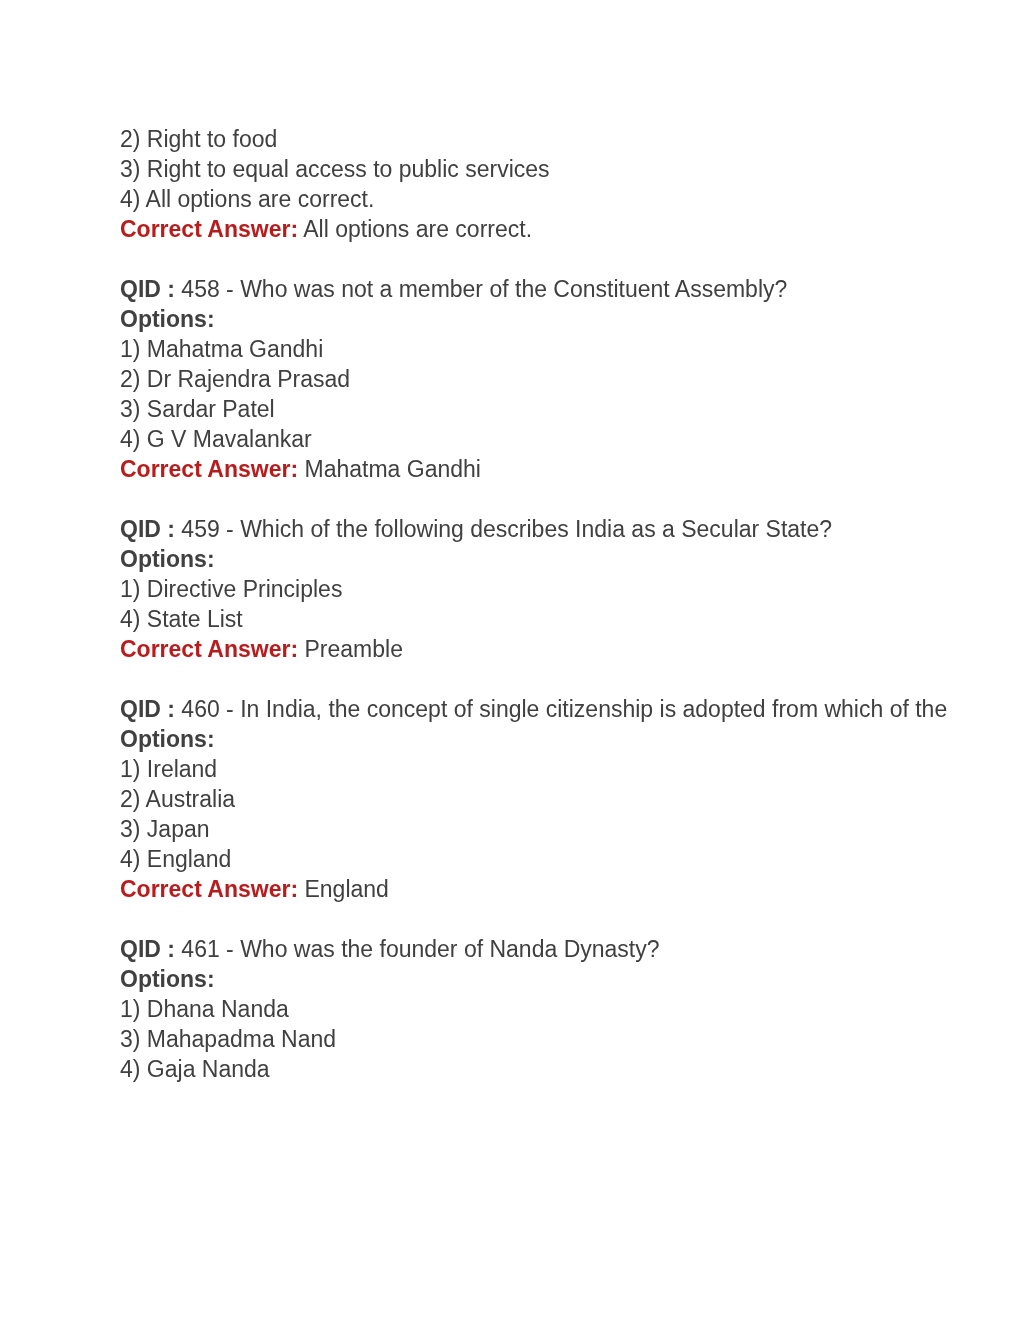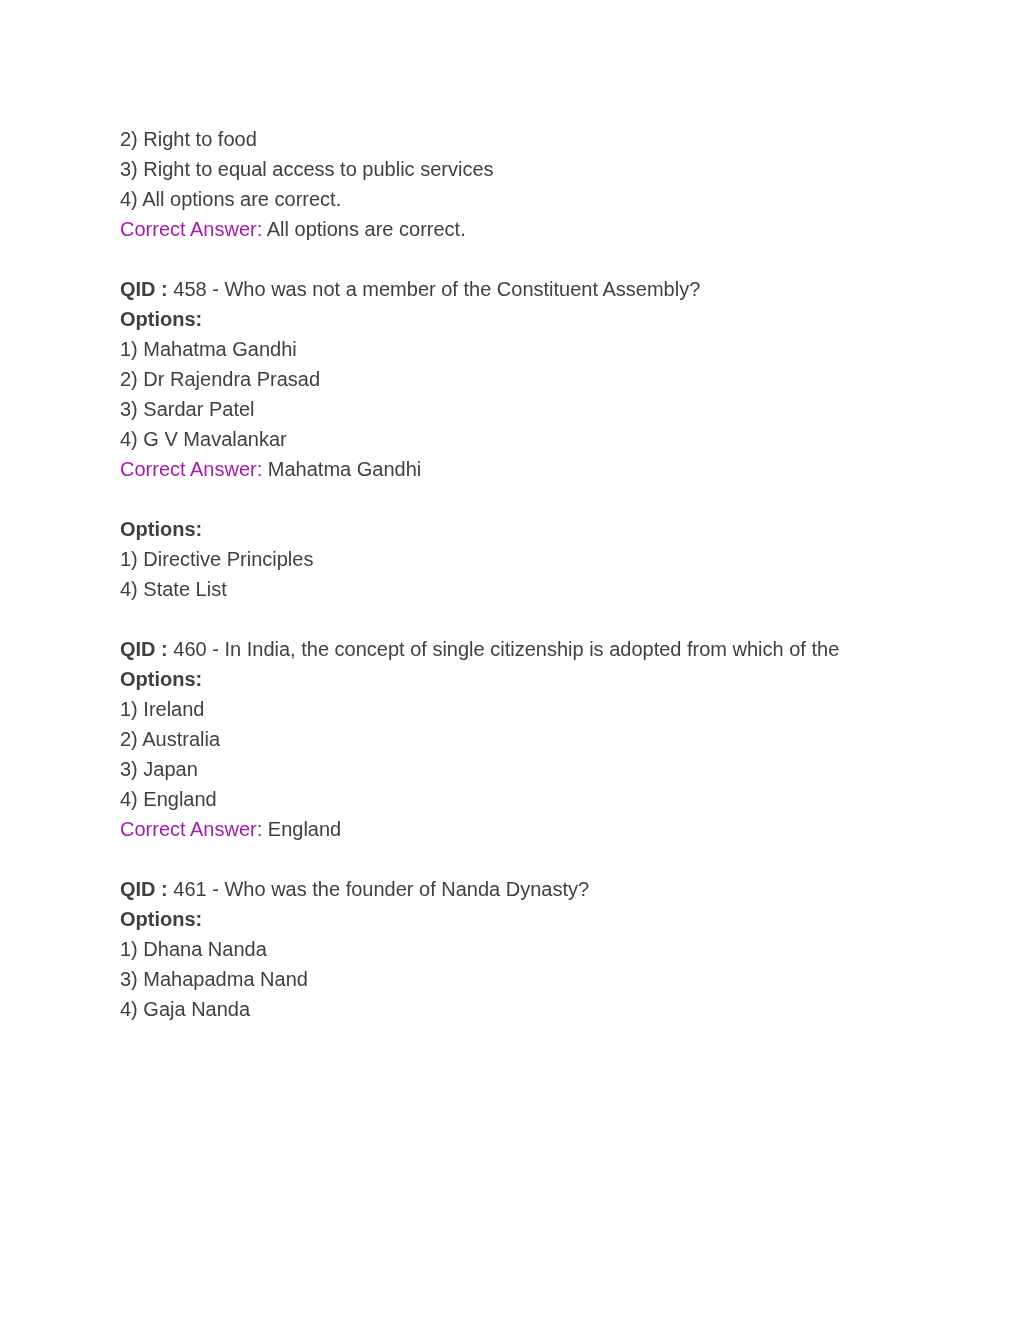--- a/index.html
+++ b/index.html
@@ -1,22 +1,22 @@
 <!DOCTYPE html>
 <html><head>
 <meta charset="utf-8">
 <style>
   html, body { margin: 0; padding: 0; background: #ffffff; }
   body { width: 1020px; height: 1320px; position: relative; overflow: hidden;
          font-family: "Liberation Sans", sans-serif; color: #404040; }
   .page { position: absolute; left: 120px; top: 124px; width: 780px; }
-  .line { font-size: 20px; line-height: 30px; height: 30px; white-space: nowrap; }
+  .line { font-size: 23px; line-height: 30px; height: 30px; white-space: nowrap; }
   .gap { height: 30px; }
   .b { font-weight: bold; }
-  .ans-label { font-weight: normal; color: #a21caf; }
+  .ans-label { font-weight: bold; color: #b91c1c; }
 </style>
 </head>
 <body>
 
 <div class="page">
   <div>
     <div class="line">2) Right to food</div>
     <div class="line">3) Right to equal access to public services</div>
     <div class="line">4) All options are correct.</div>
     <div class="line"><span class="ans-label">Correct Answer:</span><span> All options are correct.</span></div>
@@ -28,23 +28,25 @@
     <div class="line b">Options:</div>
     <div class="line">1) Mahatma Gandhi</div>
     <div class="line">2) Dr Rajendra Prasad</div>
     <div class="line">3) Sardar Patel</div>
     <div class="line">4) G V Mavalankar</div>
     <div class="line"><span class="ans-label">Correct Answer:</span><span> Mahatma Gandhi</span></div>
   </div>
   <div class="gap"></div>
 
   <div>
+    <div class="line"><span class="b">QID :</span><span> 459 - Which of the following describes India as a Secular State?</span></div>
     <div class="line b">Options:</div>
     <div class="line">1) Directive Principles</div>
     <div class="line">4) State List</div>
+    <div class="line"><span class="ans-label">Correct Answer:</span><span> Preamble</span></div>
   </div>
   <div class="gap"></div>
 
   <div>
     <div class="line"><span class="b">QID :</span><span> 460 - In India, the concept of single citizenship is adopted from which of the</span></div>
     <div class="line b">Options:</div>
     <div class="line">1) Ireland</div>
     <div class="line">2) Australia</div>
     <div class="line">3) Japan</div>
     <div class="line">4) England</div>

